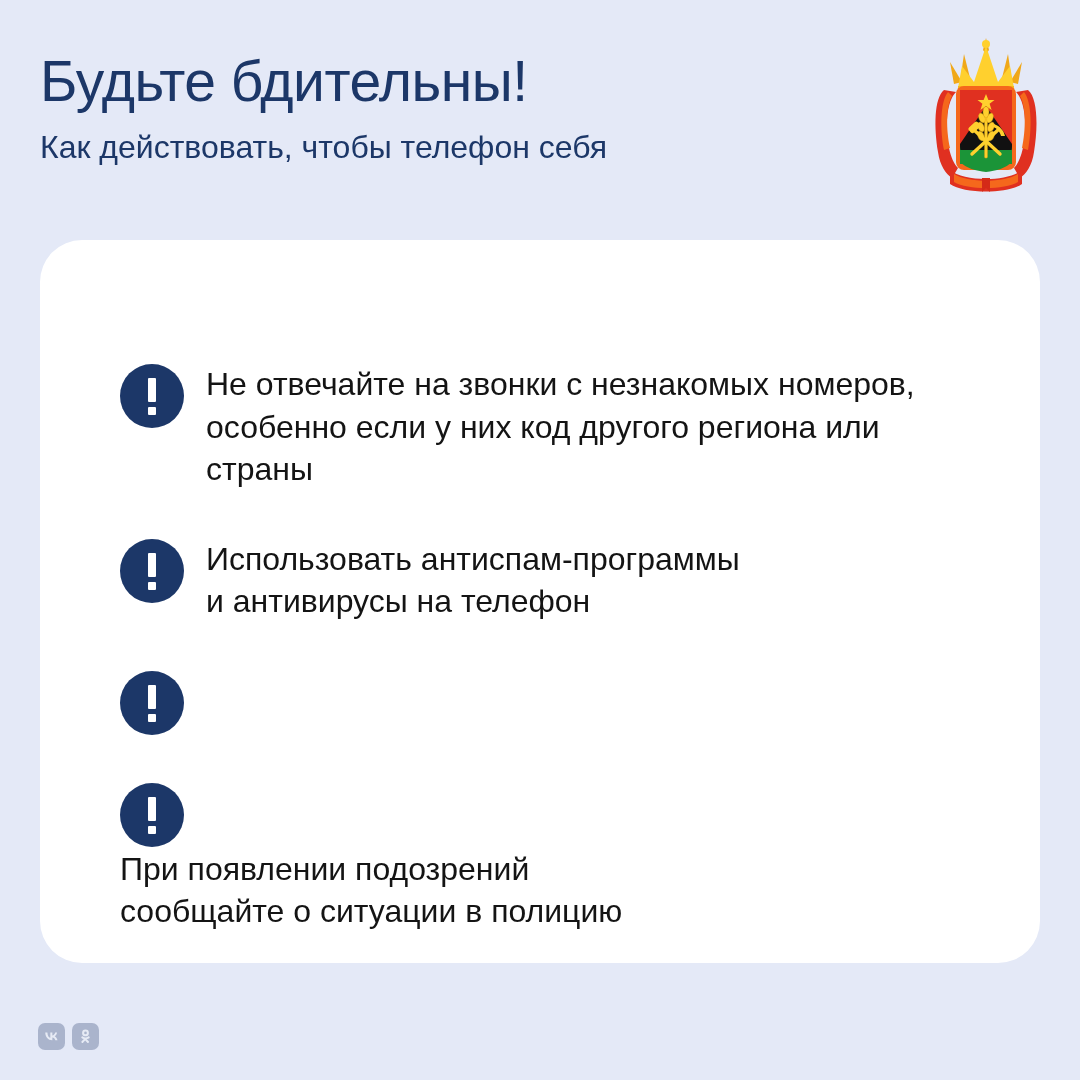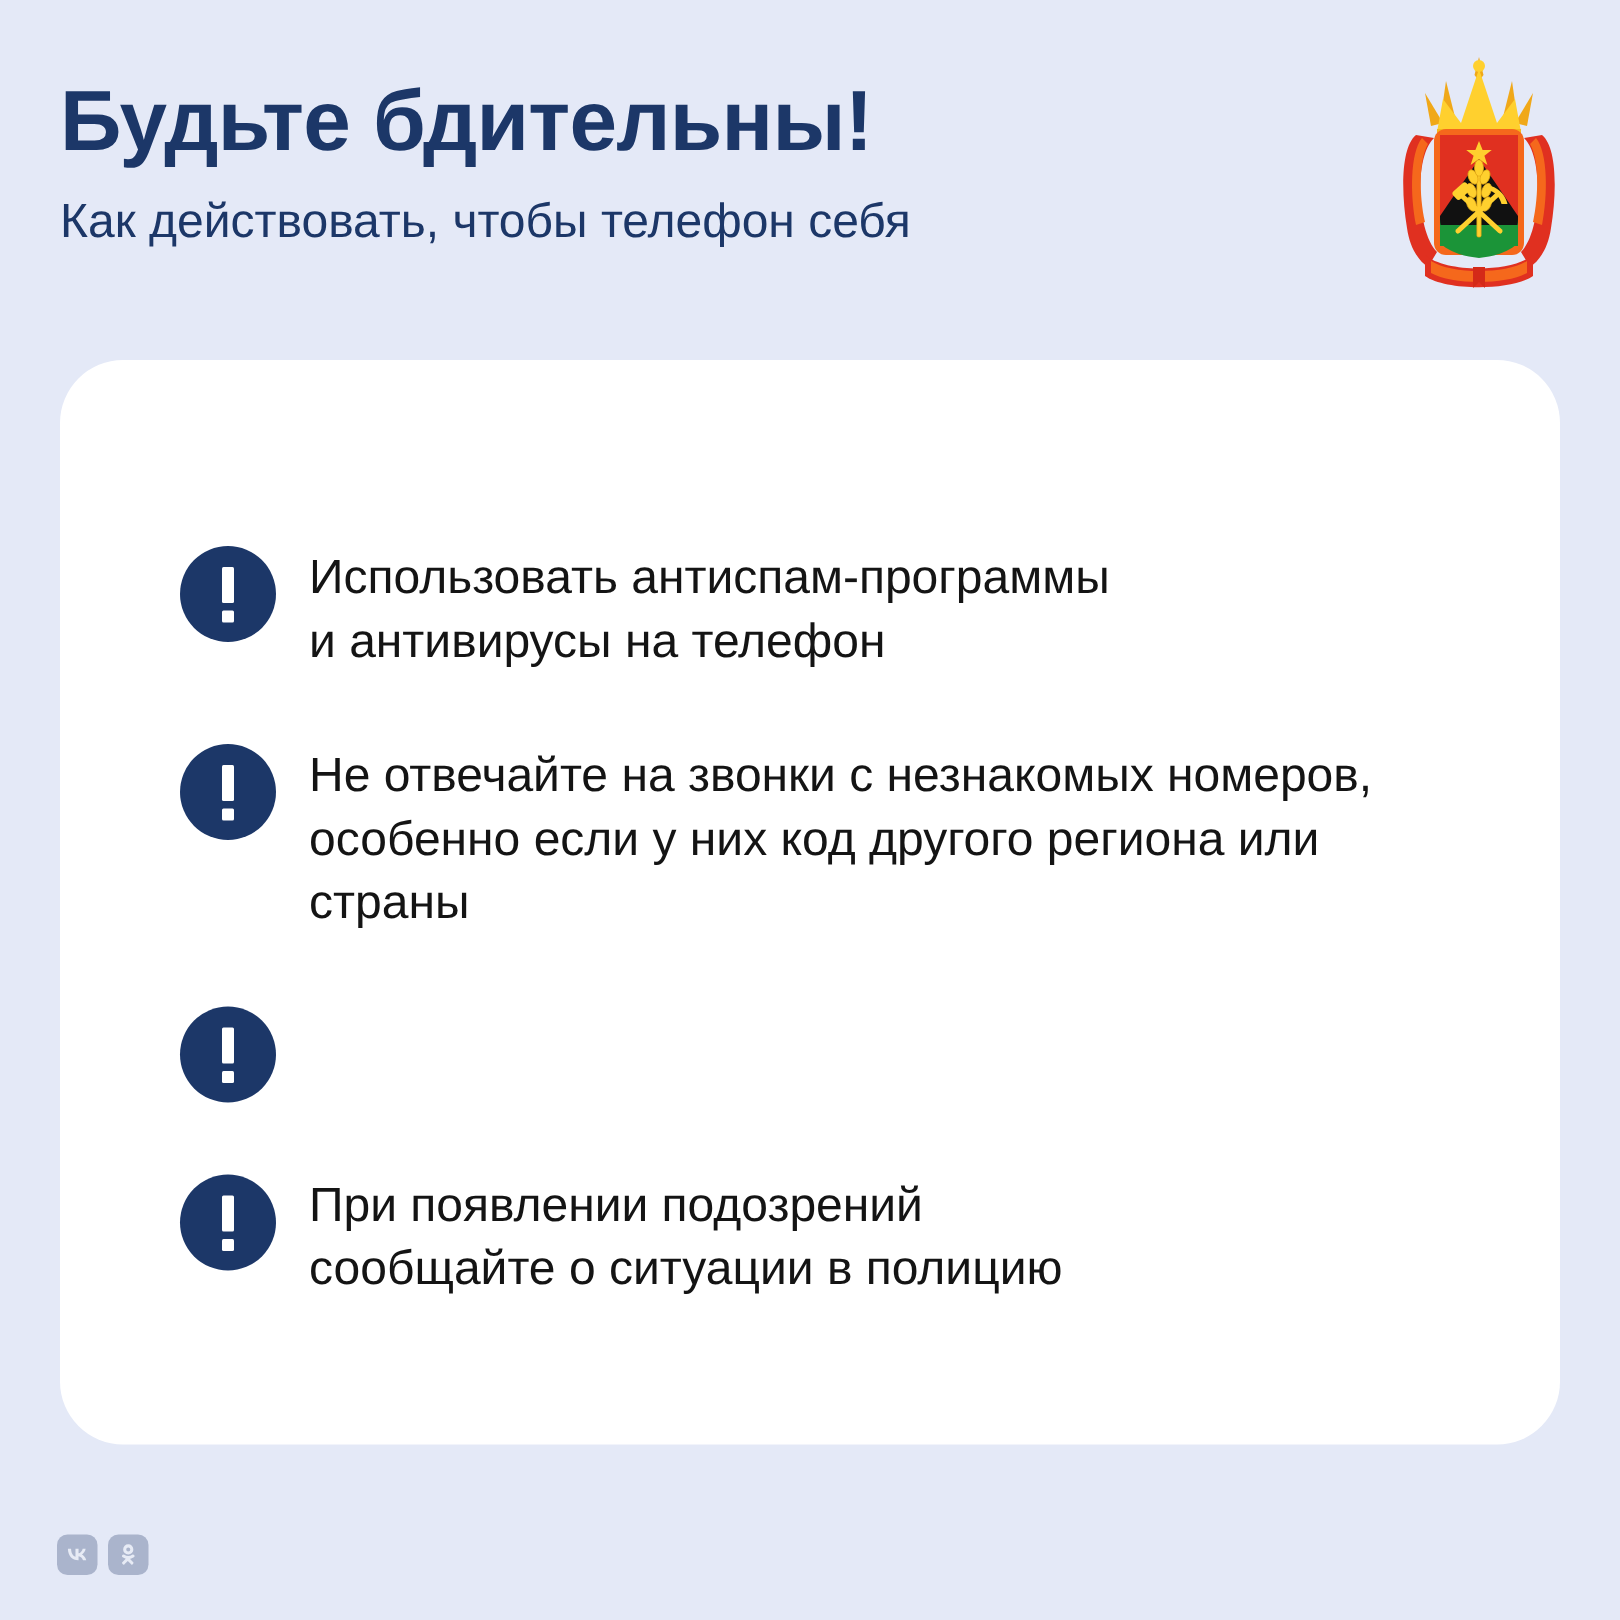--- a/index.html
+++ b/index.html
@@ -25,21 +25,21 @@
     height: 220px;
   }
   .header-text {
     position: absolute;
     left: 40px;
     top: 52px;
     width: 860px;
   }
   .title {
     font-size: 57px;
-    font-weight: bold;
+    font-weight: normal;
     color: #1c3768;
     letter-spacing: -0.5px;
     line-height: 1.05;
     margin: 0;
     white-space: nowrap;
   }
   .subtitle {
     font-size: 32px;
     font-weight: normal;
     color: #1c3768;
@@ -74,21 +74,21 @@
     position: absolute;
     left: 80px;
     top: 122px;
     width: 870px;
   }
   .bullet {
     display: flex;
     align-items: flex-start;
     margin-bottom: 46px;
   }
-  .bullet:last-child { margin-bottom: 0; }
+  .bullet:last-child { margin-bottom: 0; flex-direction: column; }
 
   .bullet-icon {
     flex: 0 0 auto;
     width: 64px;
     height: 64px;
     border-radius: 50%;
     background: #1c3768;
     position: relative;
     margin-right: 22px;
     margin-top: 2px;
@@ -221,27 +221,27 @@
     </svg>
   </div>
 
 </div>
 
 <div class="card">
   <div class="bullet-list">
 
     <div class="bullet">
       <div class="bullet-icon"></div>
+      <div class="bullet-text">Не отвечайте на звонки с незнакомых номеров, особенно если у них код другого региона или страны</div>
+    </div>
+
+    <div class="bullet">
+      <div class="bullet-icon"></div>
       <div class="bullet-text">Использовать антиспам-программы
 и антивирусы на телефон</div>
-    </div>
-
-    <div class="bullet">
-      <div class="bullet-icon"></div>
-      <div class="bullet-text">Не отвечайте на звонки с незнакомых номеров, особенно если у них код другого региона или страны</div>
     </div>
 
     <div class="bullet">
       <div class="bullet-icon"></div>
     </div>
 
     <div class="bullet">
       <div class="bullet-icon"></div>
       <div class="bullet-text">При появлении подозрений
 сообщайте о ситуации в полицию</div>

